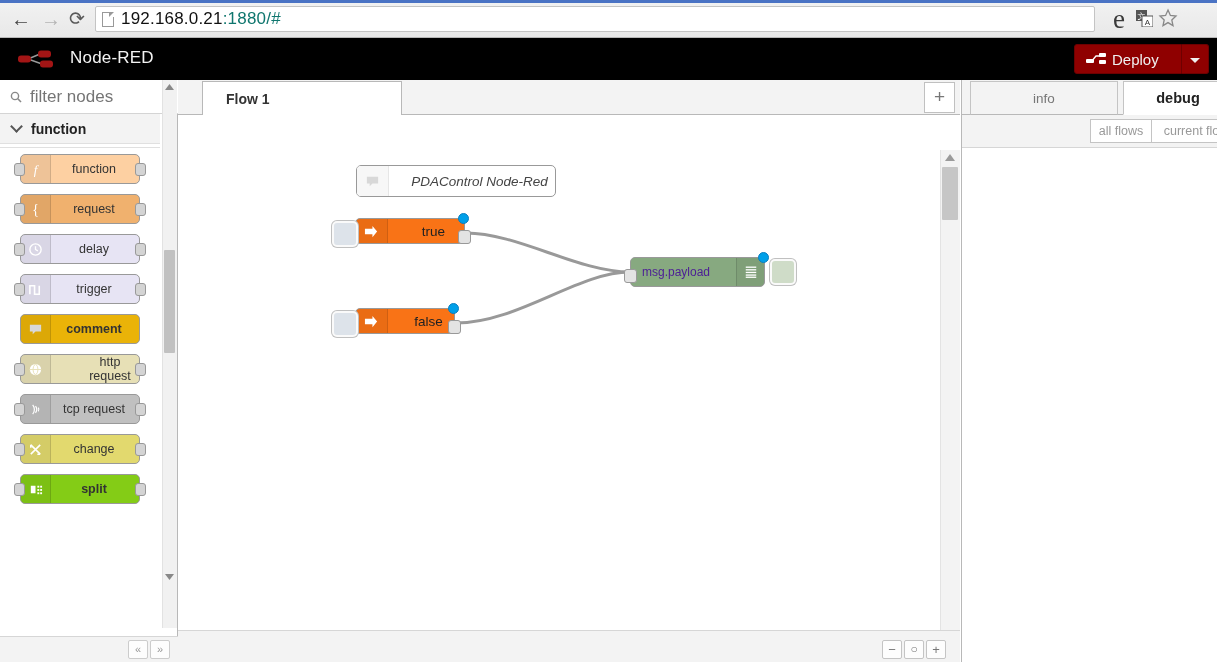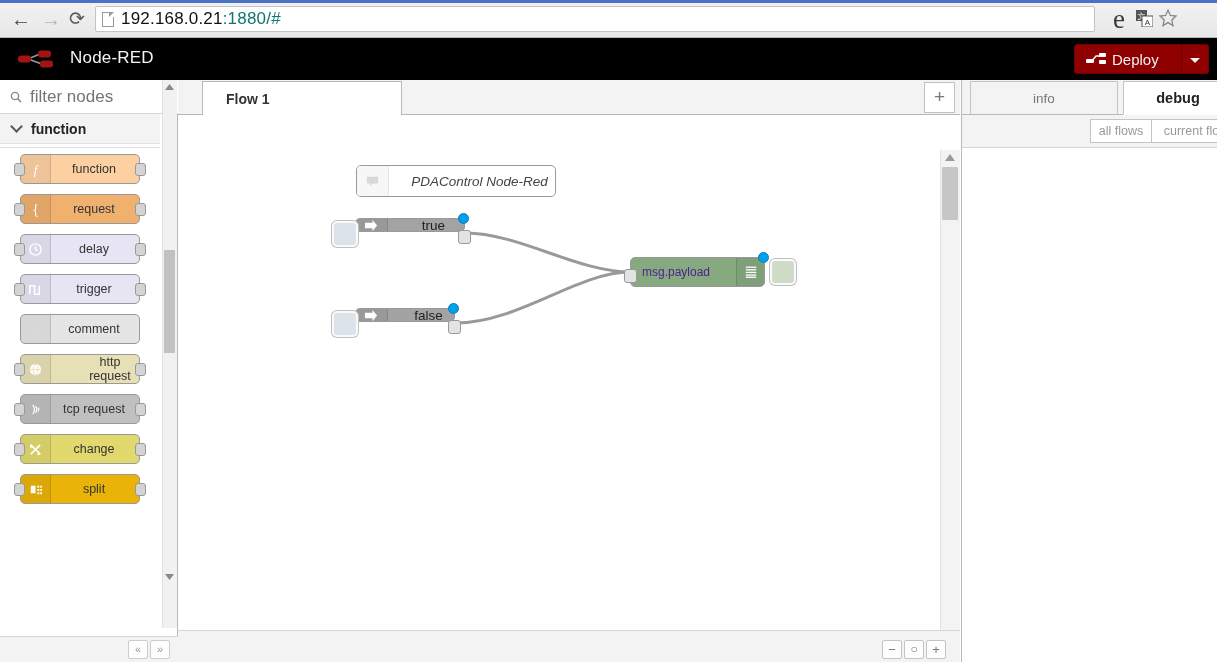--- a/index.html
+++ b/index.html
@@ -215,21 +215,21 @@
     background: #fff; border-radius: 5px;
   }
   #comment-node .cn-icon {
     width: 32px; height: 100%; background: #f7f7f7;
     border-right: 1px solid #e6e6e6; border-radius: 4px 0 0 4px;
     display: flex; align-items: center; justify-content: center; flex: none;
   }
   #comment-node .cn-label {
     flex: 1; text-align: center; font-style: italic; font-size: 13.5px; color: #444;
   }
-  .inject-node { background: #a3a3a3; height: 14px; }
+  .inject-node { background: #f97316; height: 26px; }
   .inject-node .ij-icon {
     width: 32px; height: 100%; background: rgba(0,0,0,.06);
     border-right: 1px solid rgba(0,0,0,.12); border-radius: 4px 0 0 4px;
     display: flex; align-items: center; justify-content: center; flex: none;
   }
   .inject-node .ij-label { flex: 1; text-align: center; font-size: 13.5px; color: #222; }
   .inject-button {
     position: absolute; width: 26px; height: 26px; top: 2px; left: -24px;
     background: #dde3ea; border: 2px solid #fafafa; border-radius: 5px;
     box-shadow: 0 0 0 1px #c0c0c0; cursor: pointer;
@@ -418,21 +418,21 @@
         <div class="pnode" style="background: rgb(231, 228, 244);">
           <div class="port in"></div>
           <div class="picon">
             <svg viewBox="0 0 16 16" width="15" height="15">
               <path d="M2 13 L2 4 L7 4 L7 13 L12 13 L12 4" stroke="#fff" stroke-width="1.7" fill="none"></path>
             </svg>
           </div>
           <div class="plabel">trigger</div>
           <div class="port out"></div>
         </div>
-        <div class="pnode" style="background: #e5e5e5;">
+        <div class="pnode" style="background: #eab308; font-weight: bold;">
           <div class="picon">
             <svg viewBox="0 0 16 16" width="15" height="15">
               <path d="M2 3 h12 v7 h-6 l-3 3 v-3 h-3 z" fill="#d8d8d8"></path>
             </svg>
           </div>
           <div class="plabel">comment</div>
         </div>
         <div class="pnode" style="background: rgb(231, 224, 182); gap: 32px;">
           <div class="port in"></div>
           <div class="picon">
@@ -458,21 +458,21 @@
           <div class="port in"></div>
           <div class="picon">
             <svg viewBox="0 0 16 16" width="15" height="15">
               <path d="M3 3 L13 13 M13 3 L3 13" stroke="#fff" stroke-width="1.7" fill="none"></path>
               <path d="M3 3 L3 6 M13 13 L10 13" stroke="#fff" stroke-width="1.7" fill="none"></path>
             </svg>
           </div>
           <div class="plabel">change</div>
           <div class="port out"></div>
         </div>
-        <div class="pnode" style="background: #eab308;">
+        <div class="pnode" style="background: #84cc16; font-weight: bold;">
           <div class="port in"></div>
           <div class="picon">
             <svg viewBox="0 0 16 16" width="15" height="15">
               <rect x="3" y="4" width="5" height="8" fill="#fff"></rect>
               <g fill="#fff">
                 <rect x="10" y="4" width="2" height="2"></rect>
                 <rect x="13" y="4" width="2" height="2"></rect>
                 <rect x="10" y="7.5" width="2" height="2"></rect>
                 <rect x="13" y="7.5" width="2" height="2"></rect>
                 <rect x="10" y="11" width="2" height="2"></rect>

